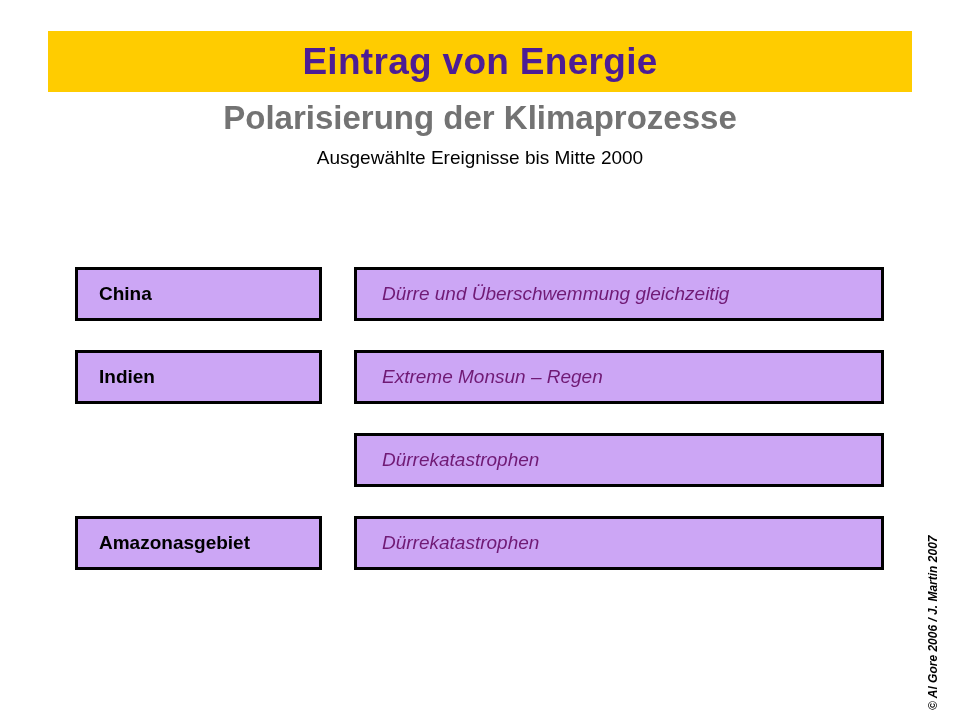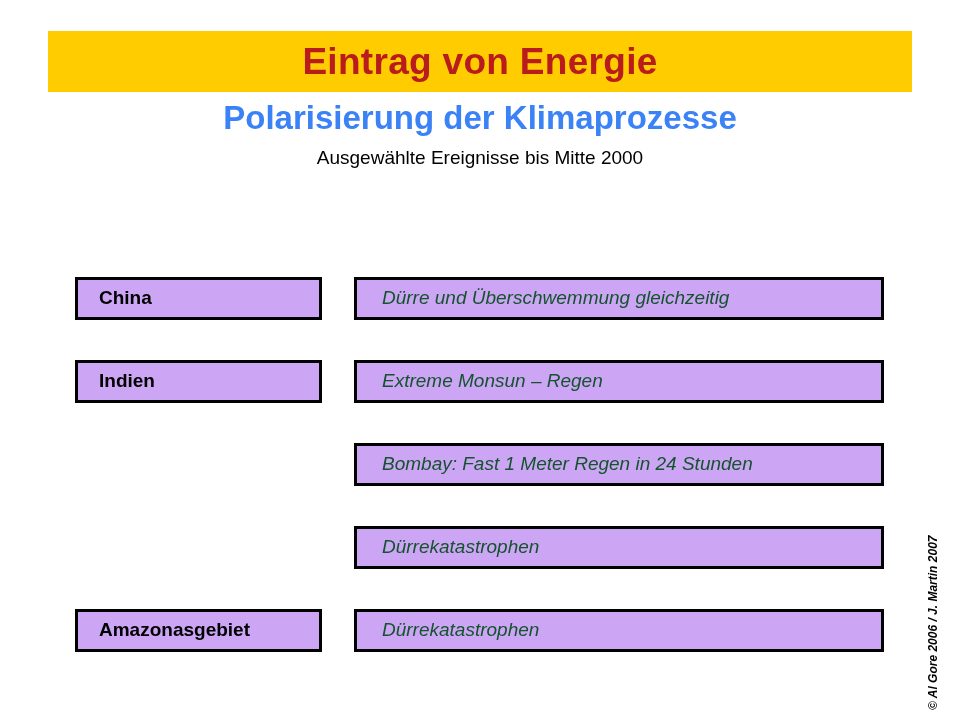--- a/index.html
+++ b/index.html
@@ -28,36 +28,36 @@
     width: 864px;
     height: 61px;
     background: #ffcc00;
     display: flex;
     align-items: center;
     justify-content: center;
   }
   .title-text {
     font-size: 37px;
     font-weight: bold;
-    color: #b91c1c;
+    color: #4c1d95;
     letter-spacing: 0.3px;
     line-height: 1;
     white-space: nowrap;
   }
 
   
   .subtitle {
     position: absolute;
     left: 0;
     top: 100px;
     width: 960px;
     text-align: center;
     font-size: 33px;
     font-weight: bold;
-    color: #3b82f6;
+    color: #737373;
     line-height: 1.1;
     white-space: nowrap;
   }
   .subsubtitle {
     position: absolute;
     left: 0;
     top: 148px;
     width: 960px;
     text-align: center;
     font-size: 19px;
@@ -76,22 +76,22 @@
   }
   .row {
     position: relative;
     height: 55px;
     margin-bottom: 28px;
   }
   .row:last-child { margin-bottom: 1px; }
 
   .box {
     position: absolute;
-    top: 12px;
-    height: 43px;
+    top: 2px;
+    height: 54px;
     box-sizing: border-box;
     background: #cca6f5;
     border: 3px solid #000000;
     display: flex;
     align-items: center;
   }
   .box.left {
     left: 75px;
     width: 247px;
   }
@@ -106,21 +106,21 @@
     font-style: normal;
     color: #000000;
     line-height: 1.1;
     white-space: nowrap;
   }
   .cell-desc {
     padding-left: 25px;
     font-size: 19px;
     font-weight: normal;
     font-style: italic;
-    color: #14532d;
+    color: #701a75;
     line-height: 1.1;
     white-space: nowrap;
   }
 
   
   .credit {
     position: absolute;
     right: 4px;
     bottom: 10px;
     width: 22px;
@@ -167,26 +167,20 @@
 
     <div class="row">
       <div class="box right">
         <span class="cell-desc">Extreme Monsun – Regen</span>
       </div>
       <div class="box left">
         <span class="cell-label">Indien</span>
       </div>
     </div>
 
-    <div class="row">
-
-      <div class="box right">
-        <span class="cell-desc">Bombay: Fast 1 Meter Regen in 24 Stunden</span>
-      </div>
-    </div>
 
     <div class="row">
       <div class="box right">
         <span class="cell-desc">Dürrekatastrophen</span>
       </div>
     </div>
 
     <div class="row">
       <div class="box left">
         <span class="cell-label">Amazonasgebiet</span>

